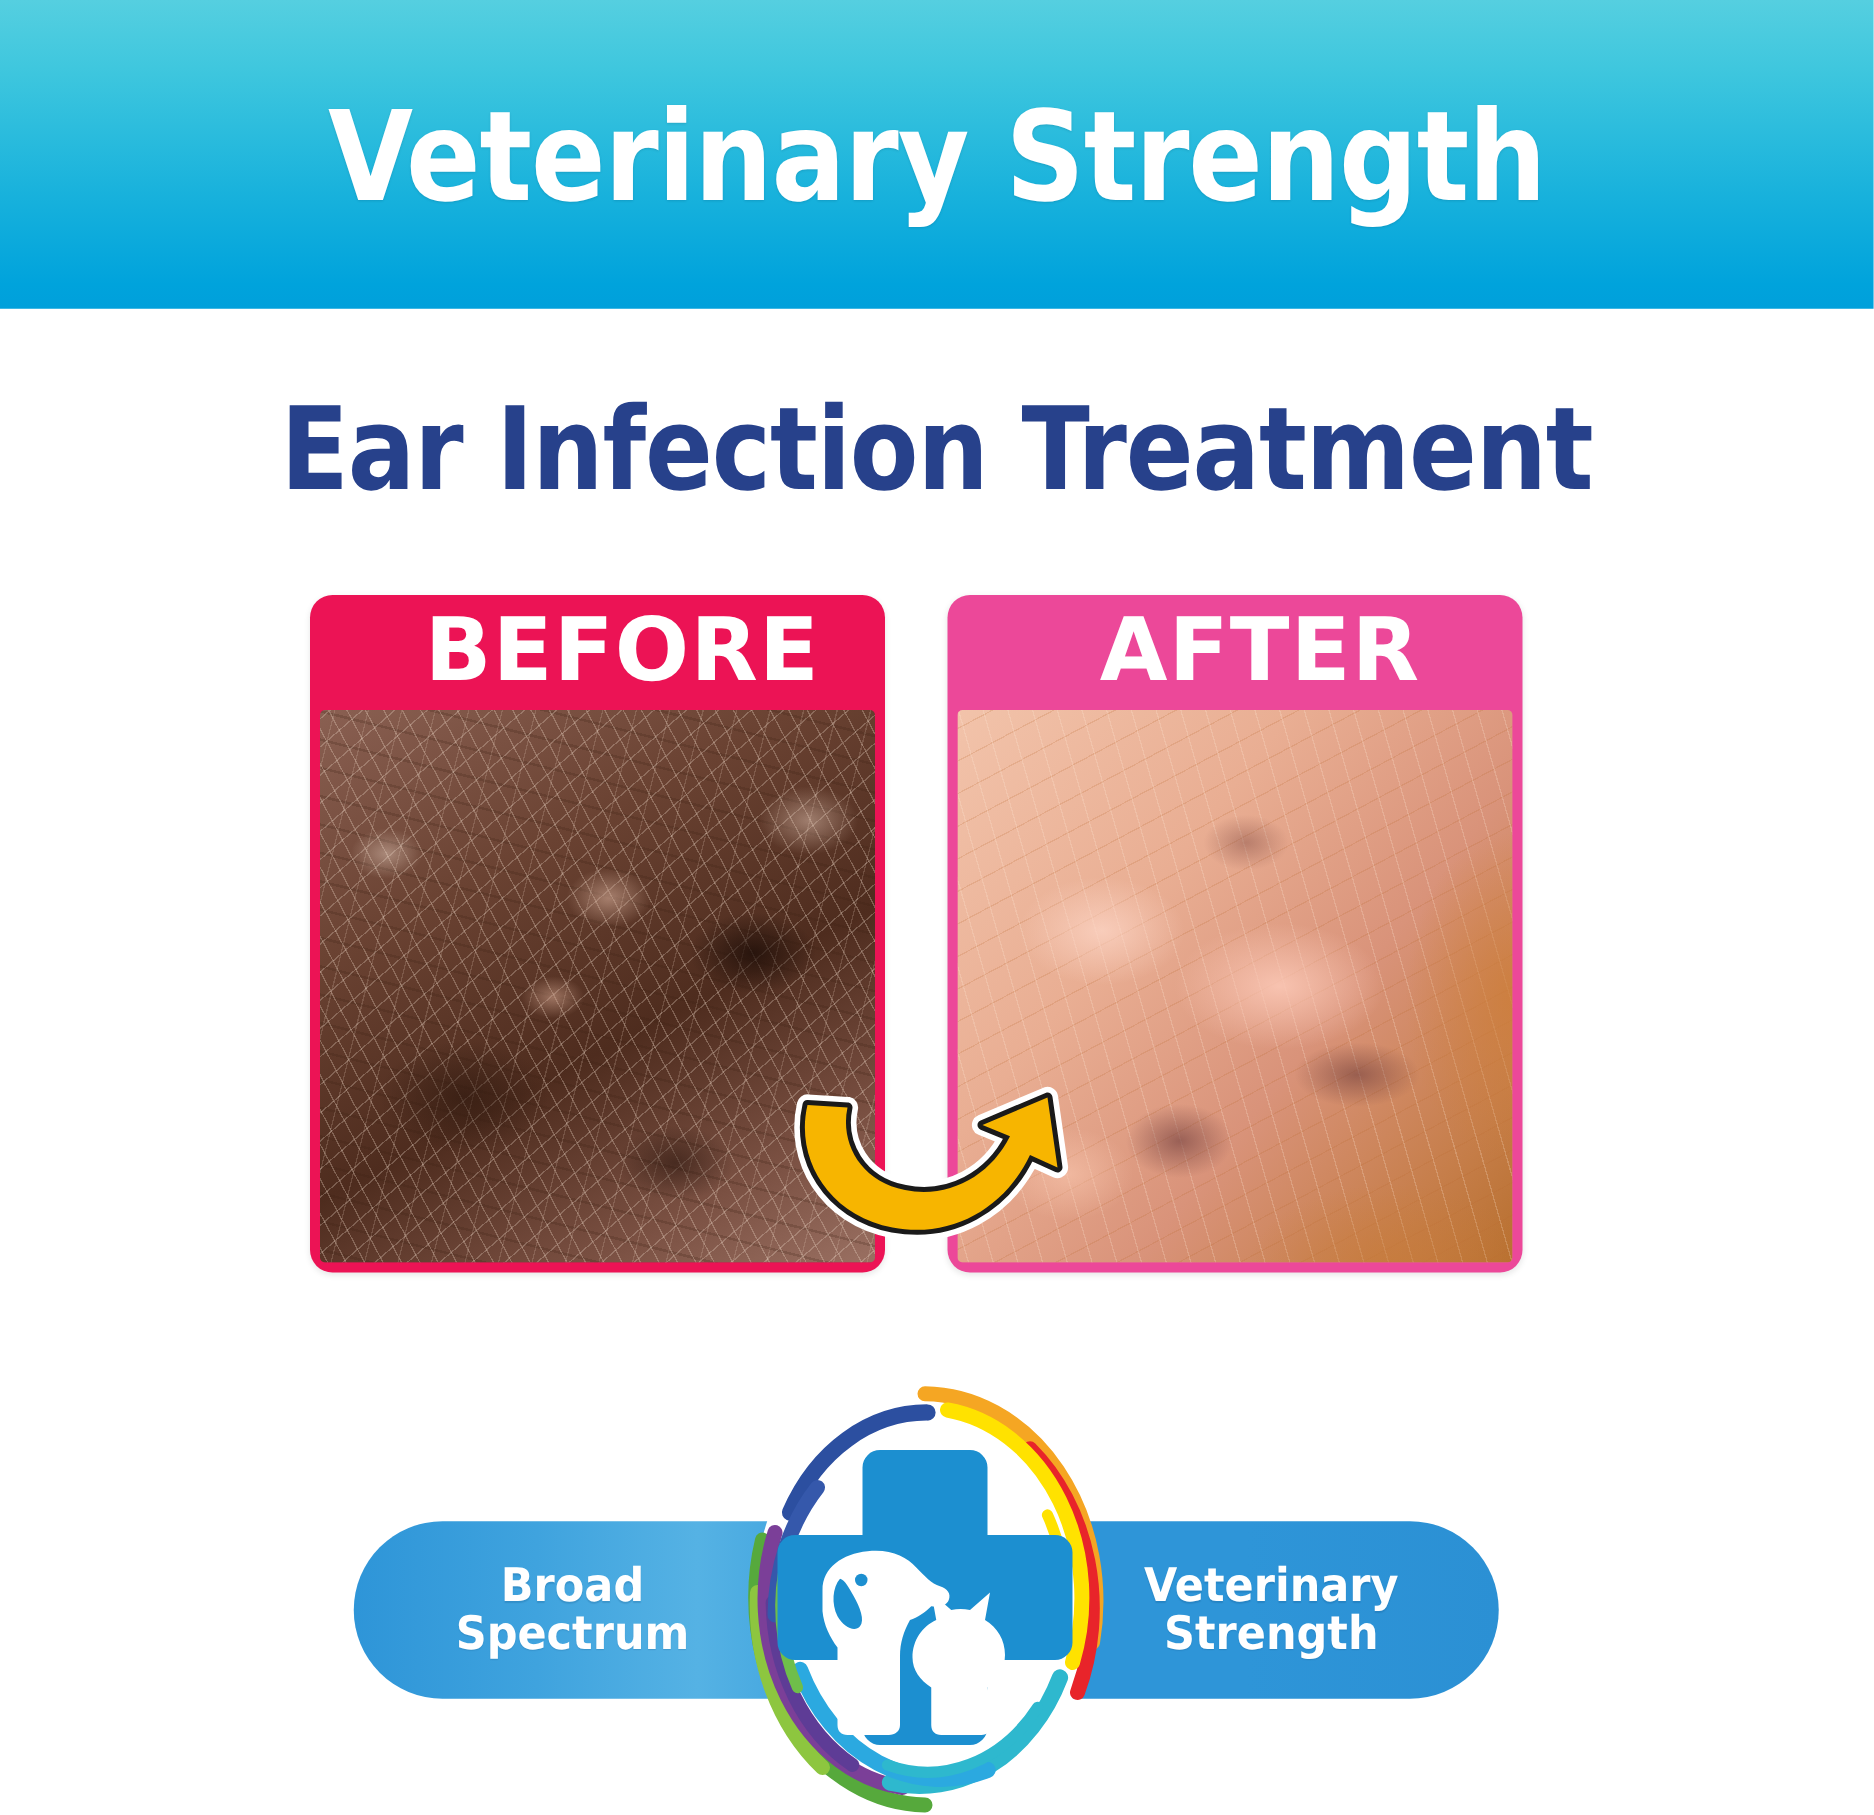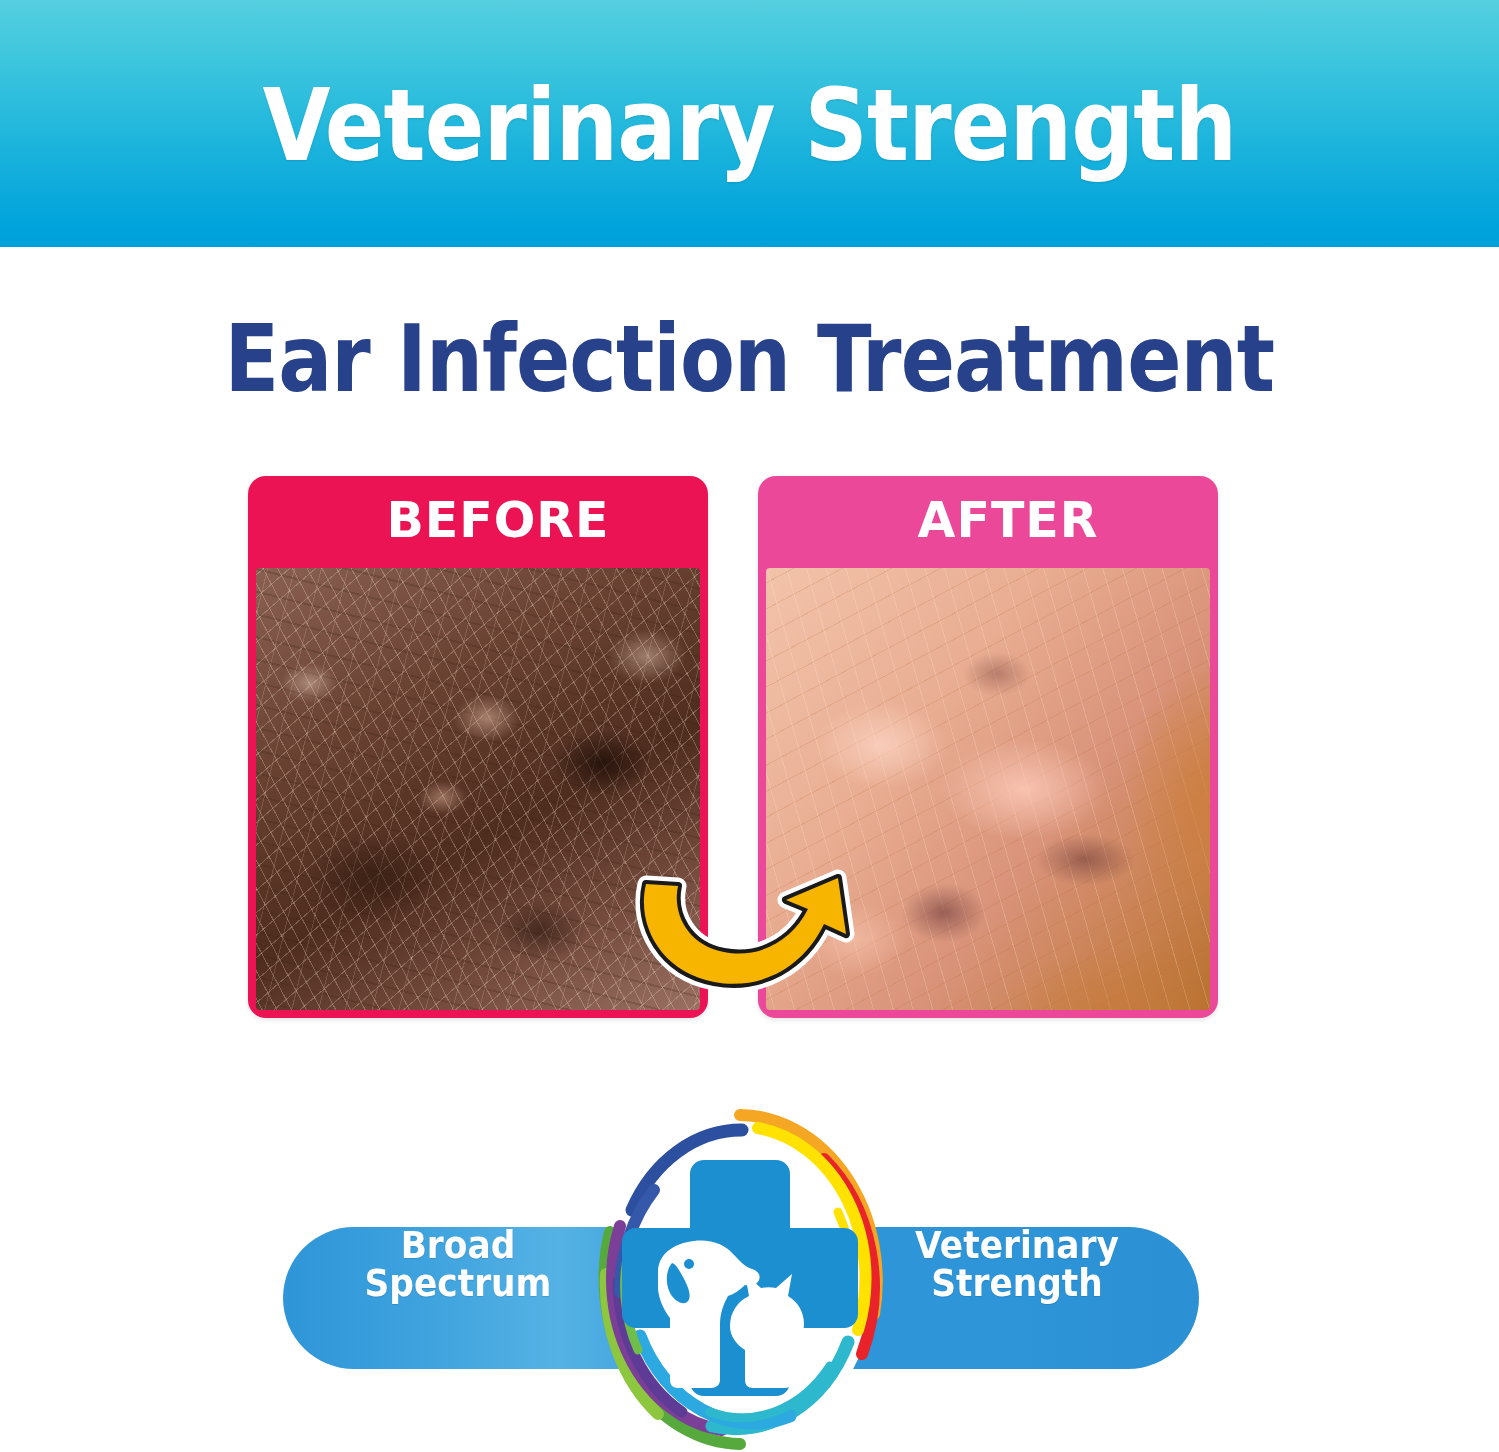--- a/index.html
+++ b/index.html
@@ -98,21 +98,21 @@
 
   .card-label {
     height: 92px;
     flex: 0 0 92px;
     display: flex;
     align-items: center;
     justify-content: center;
     color: #ffffff;
     font-family: "DejaVu Sans", sans-serif;
     font-weight: bold;
-    font-size: 49px;
+    font-size: 70px;
     line-height: 1;
     letter-spacing: 1px;
     padding-bottom: 4px;
     margin-left: 40px;
   }
 
   .card-photo {
     flex: 1 1 auto;
     margin: 0 8px 8px 8px;
     border-radius: 4px;
@@ -195,29 +195,29 @@
     position: absolute;
     left: 0;
     top: 1104px;
     width: 1499px;
     height: 348px;
   }
 
   #badge-pill {
     position: absolute;
     left: 283px;
-    top: 123px;
+    top: 113px;
     width: 916px;
     height: 142px;
     border-radius: 71px;
     background: linear-gradient(90deg,
         #2E95D8 0%, #3FA3DE 16%, #55B2E4 30%,
         #3A9FDC 44%, #2E95D8 56%, #2E95D8 78%, #2B90D4 100%);
     display: flex;
-    align-items: flex-start;
+    align-items: center;
     justify-content: space-between;
     padding: 0 52px;
   }
 
   .badge-text {
     color: #ffffff;
     font-family: "DejaVu Sans", sans-serif;
     font-weight: bold;
     font-size: 37px;
     line-height: 1.04;

